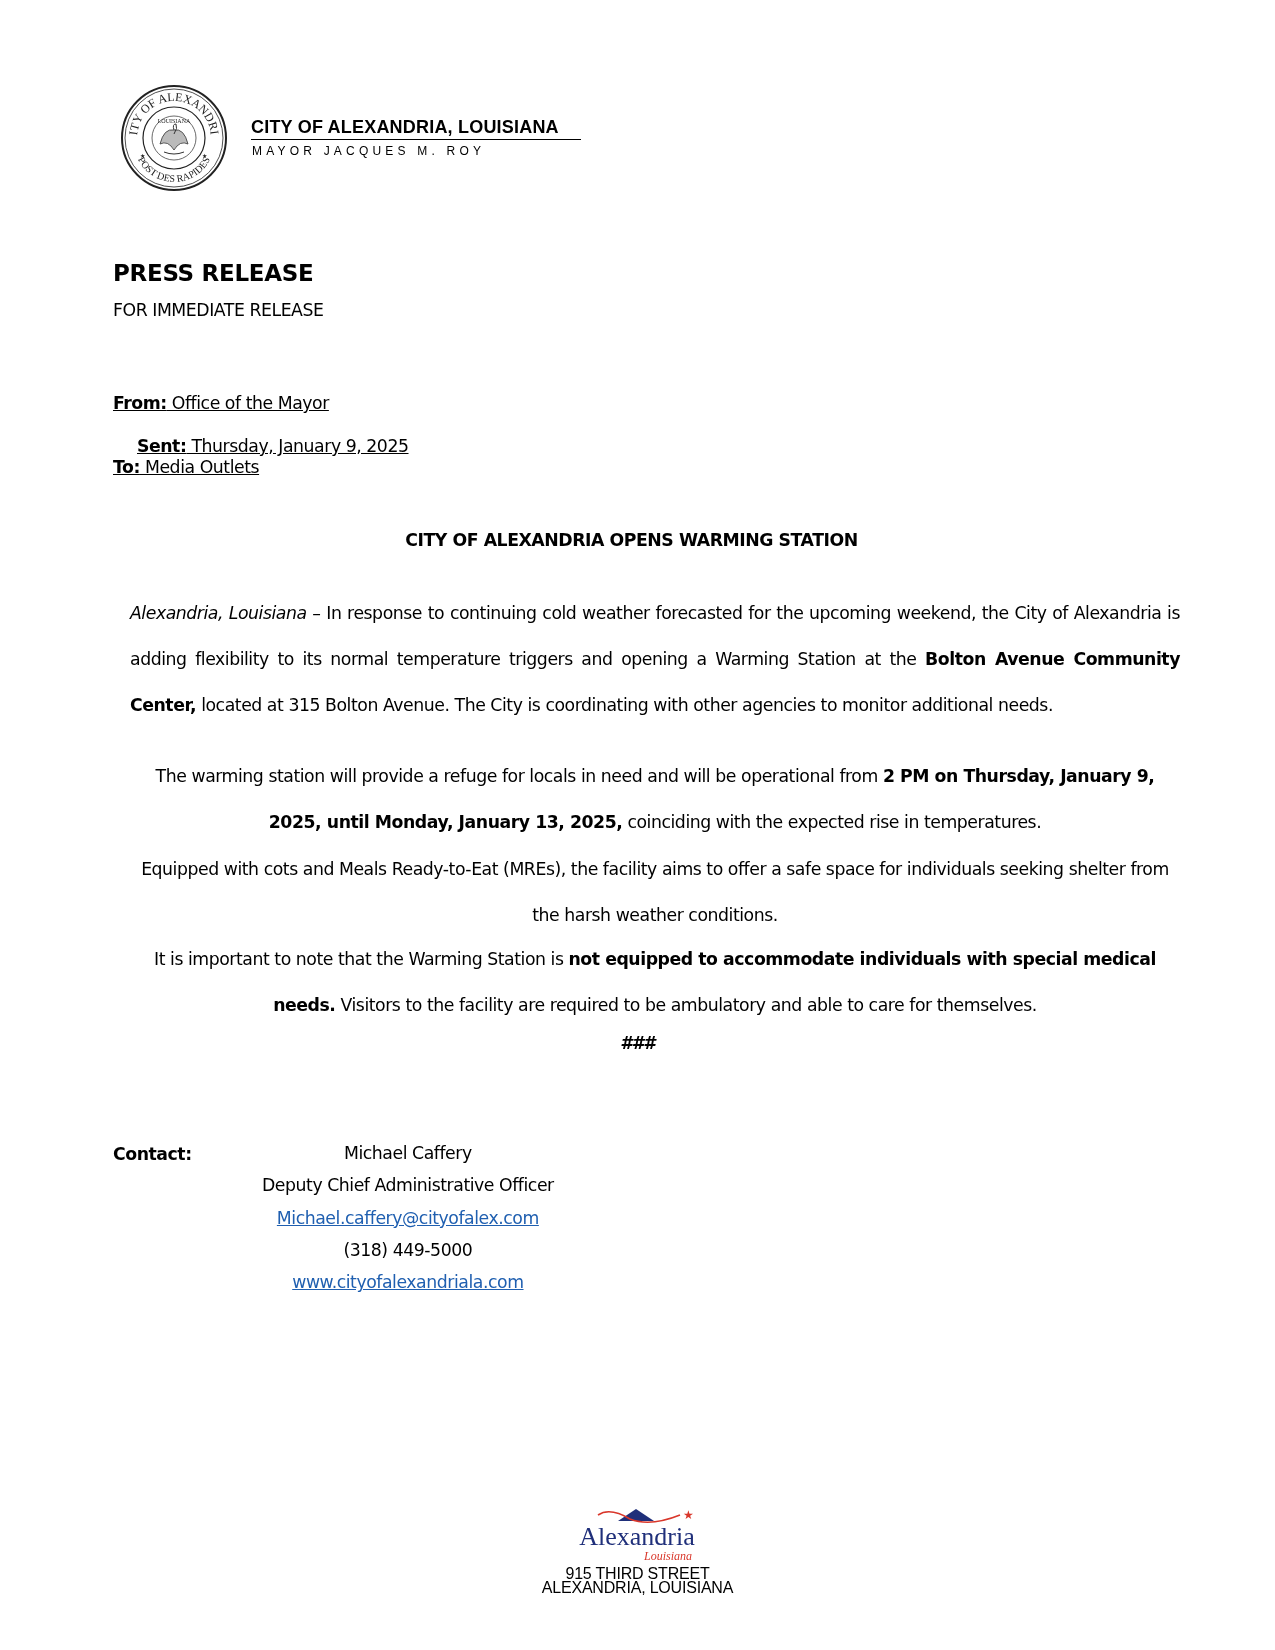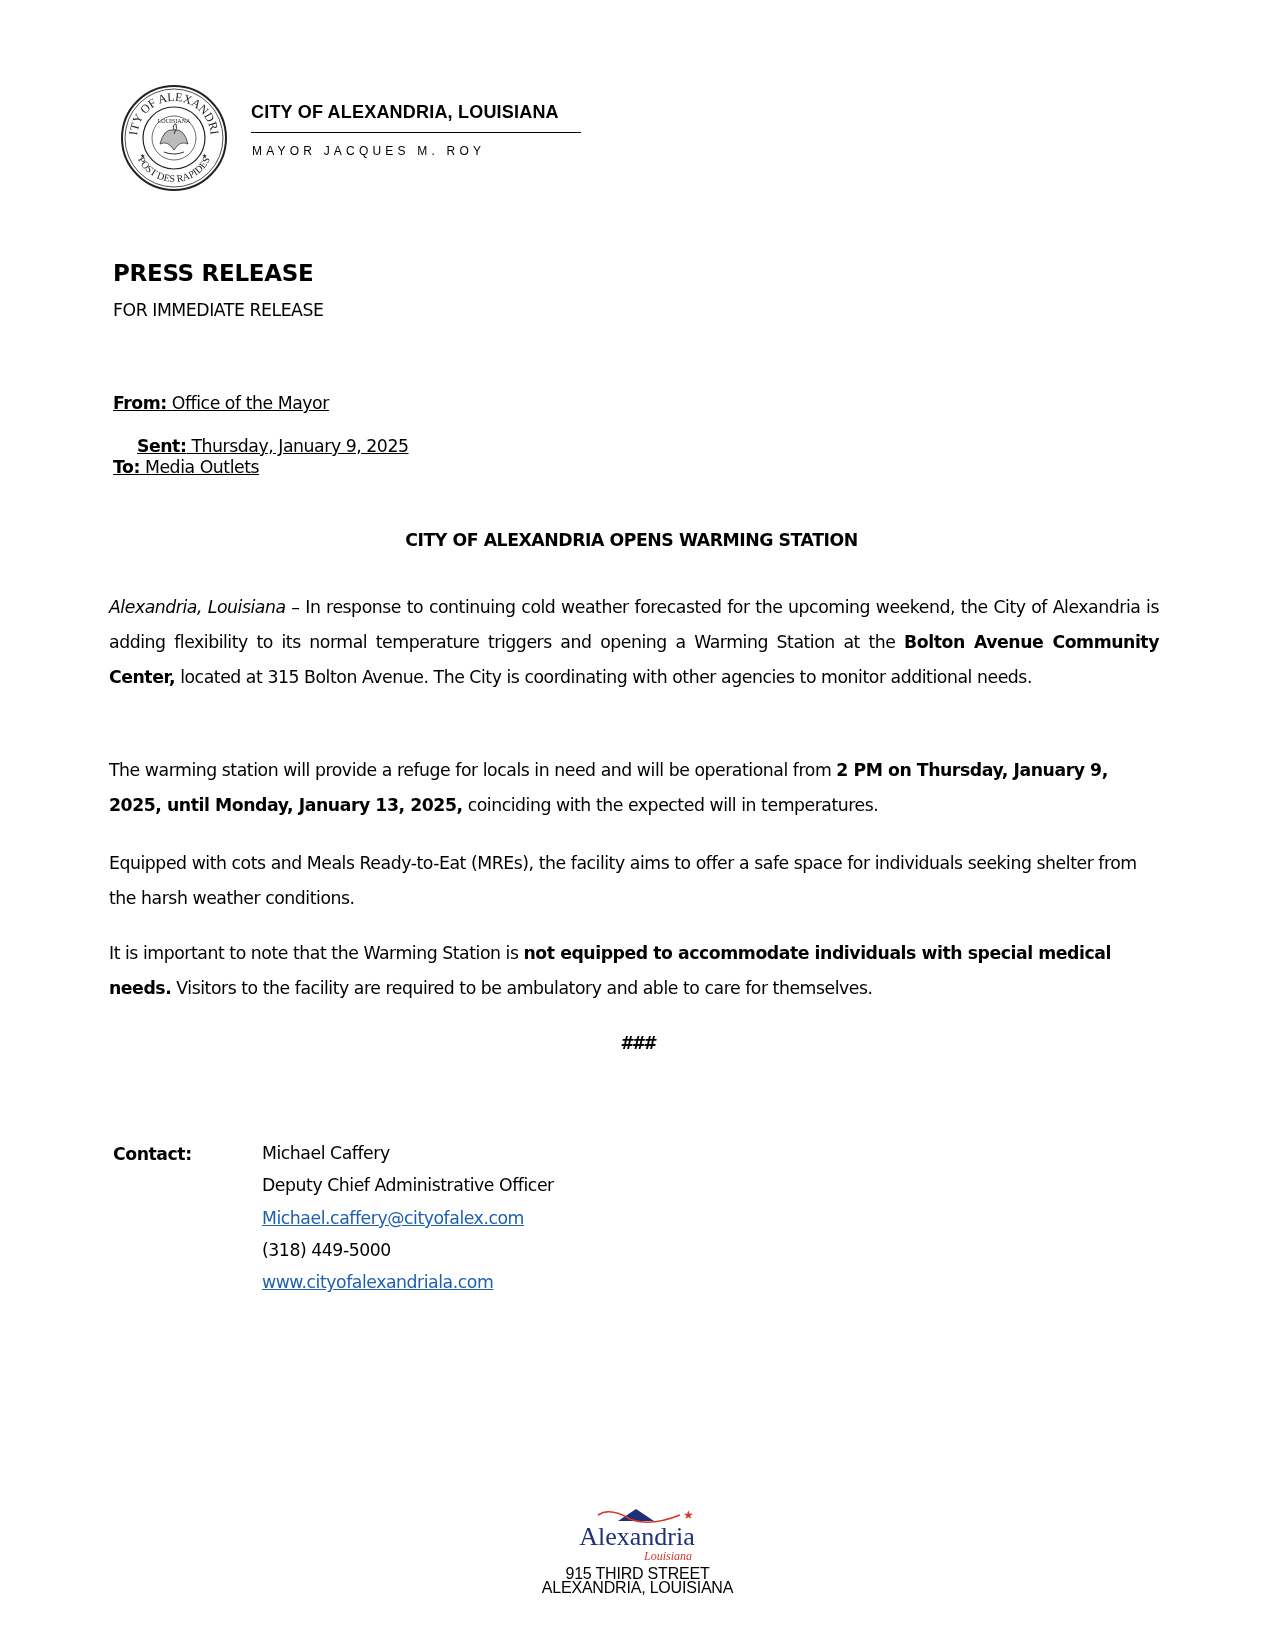--- a/index.html
+++ b/index.html
@@ -1,26 +1,26 @@
 <!DOCTYPE html>
 <html><head>
 <meta charset="utf-8">
 <style>
   html,body{margin:0;padding:0;background:#fff;}
   body{width:1275px;height:1650px;position:relative;overflow:hidden;font-family:"Liberation Sans",sans-serif;color:#000;}
   .abs{position:absolute;}
   .seal{left:120px;top:84px;width:108px;height:108px;}
-  .hdr-title{left:251px;top:102px;font-family:"Liberation Sans",sans-serif;font-weight:bold;font-size:18px;letter-spacing:0.2px;border-bottom:1.5px solid #000;padding-bottom:9px;width:330px;white-space:nowrap;}
+  .hdr-title{left:251px;top:117px;font-family:"Liberation Sans",sans-serif;font-weight:bold;font-size:18px;letter-spacing:0.2px;border-bottom:1.5px solid #000;padding-bottom:1px;width:330px;white-space:nowrap;}
   .hdr-sub{left:252px;top:144px;font-size:12px;letter-spacing:4.2px;white-space:nowrap;}
-  .body-text{font-family:"DejaVu Sans","Liberation Sans",sans-serif;font-size:17.3px;letter-spacing:-0.45px;white-space:nowrap;}
+  .body-text{font-family:"DejaVu Sans","Liberation Sans",sans-serif;font-size:17.3px;letter-spacing:-0.45px;white-space:nowrap;text-align:center;}
   .pr-title{left:113px;top:260px;font-size:23px;font-weight:bold;letter-spacing:-0.3px;}
   .pr-sub{left:113px;top:300px;}
   .meta{left:113px;text-decoration:underline;}
   .headline{left:0;width:1263px;text-align:center;top:530px;font-weight:bold;}
-  .para{left:109px;width:1050px;line-height:35px;white-space:normal;}
+  .para{left:130px;width:1050px;line-height:46px;white-space:normal;}
   .just{text-align:justify;}
   .hash{left:0;width:1275px;text-align:center;top:1033px;font-weight:bold;font-style:italic;}
   .contact-label{left:113px;top:1144px;font-weight:bold;}
   .contact-val{left:262px;line-height:32.3px;}
   a.lnk{color:#1f5fb0;text-decoration:underline;}
   .footer{left:540px;top:1505px;width:195px;text-align:center;}
   .footer .addr{font-family:"Liberation Sans",sans-serif;font-size:16px;line-height:14px;letter-spacing:-0.2px;}
 </style>
 </head>
 <body>
@@ -61,21 +61,21 @@
   <b>To:</b><span> Media Outlets</span>
 </div>
 
 <div class="abs body-text headline">CITY OF ALEXANDRIA OPENS WARMING STATION</div>
 
 <div class="abs body-text para just" style="top:590px;">
   <i>Alexandria, Louisiana</i><span> – In response to continuing cold weather forecasted for the upcoming weekend, the City of Alexandria is adding flexibility to its normal temperature triggers and opening a Warming Station at the </span><b>Bolton Avenue Community Center,</b><span> located at 315 Bolton Avenue. The City is coordinating with other agencies to monitor additional needs.</span>
 </div>
 
 <div class="abs body-text para" style="top:753px;">
-  <span>The warming station will provide a refuge for locals in need and will be operational from </span><b>2 PM on Thursday, January 9, 2025, until Monday, January 13, 2025,</b><span> coinciding with the expected will in temperatures.</span>
+  <span>The warming station will provide a refuge for locals in need and will be operational from </span><b>2 PM on Thursday, January 9, 2025, until Monday, January 13, 2025,</b><span> coinciding with the expected rise in temperatures.</span>
 </div>
 
 <div class="abs body-text para" style="top:846px;">Equipped with cots and Meals Ready-to-Eat (MREs), the facility aims to offer a safe space for individuals seeking shelter from the harsh weather conditions.</div>
 
 <div class="abs body-text para" style="top:936px;">
   <span>It is important to note that the Warming Station is </span><b>not equipped to accommodate individuals with special medical needs.</b><span> Visitors to the facility are required to be ambulatory and able to care for themselves.</span>
 </div>
 
 <div class="abs body-text hash">###</div>
 

